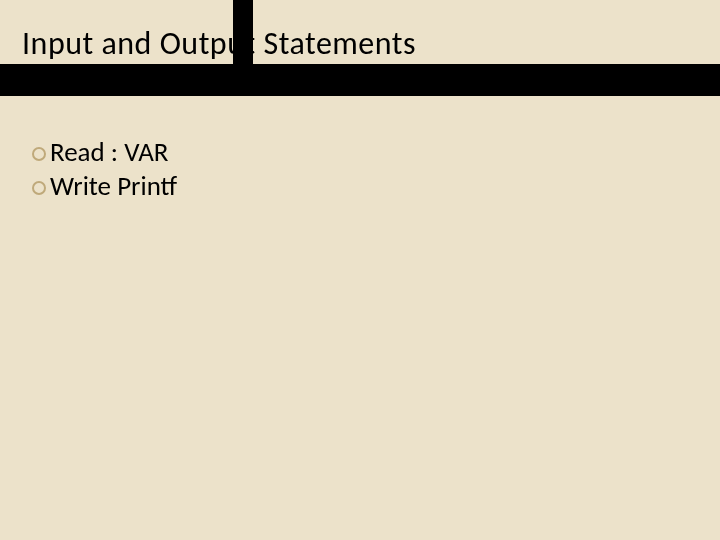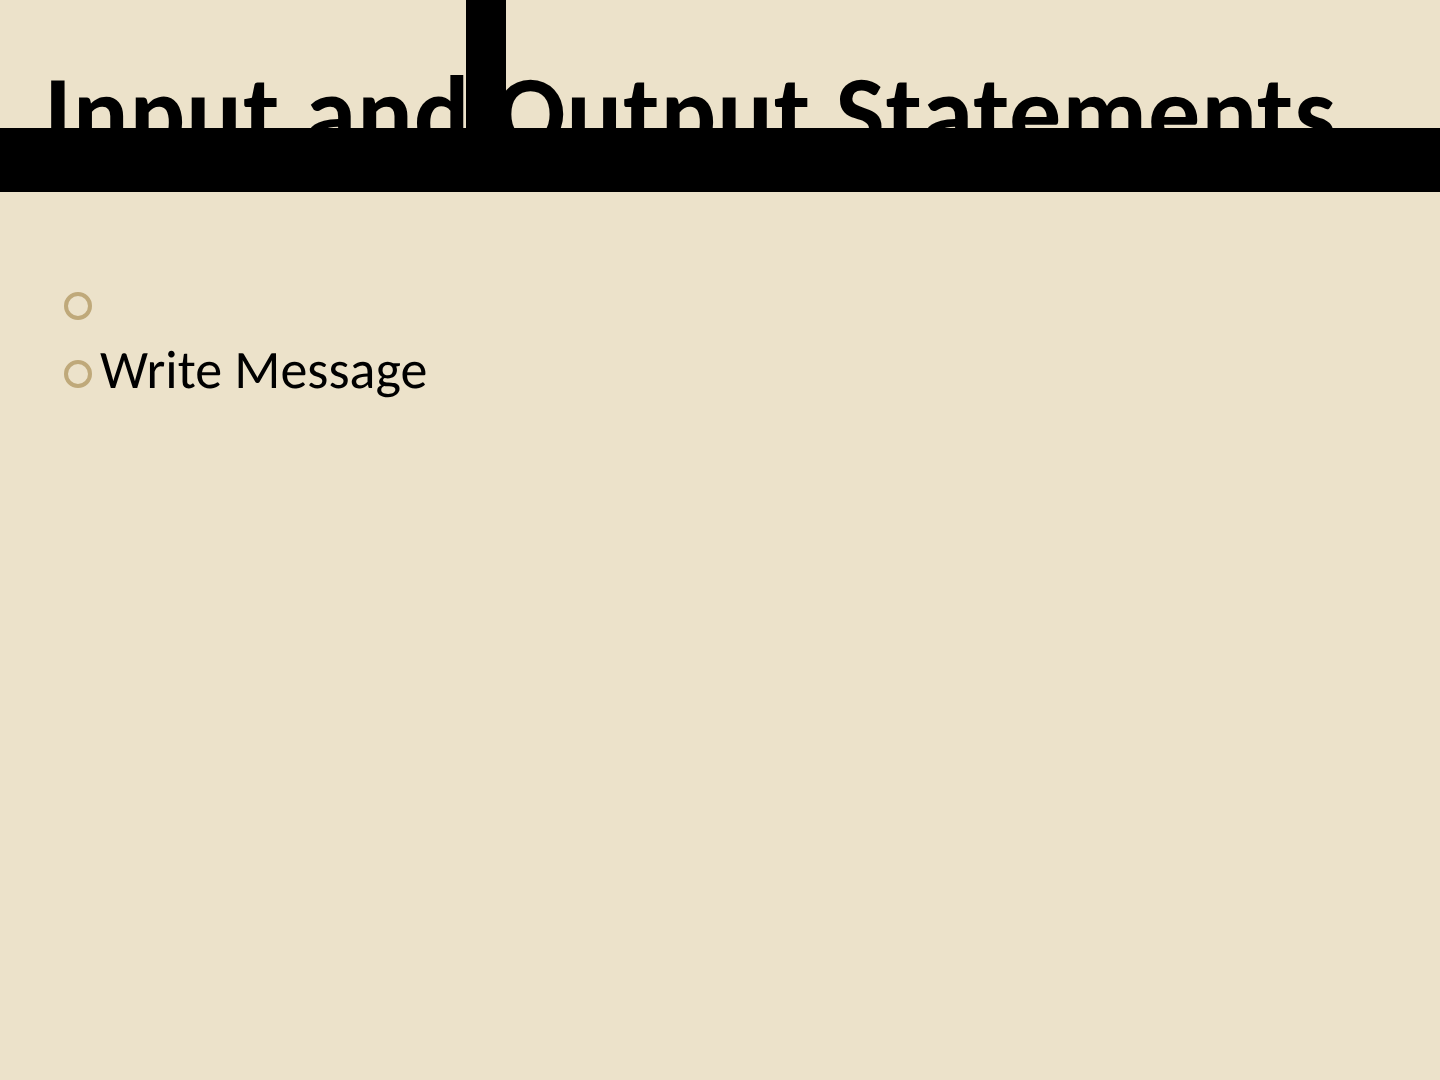--- a/index.html
+++ b/index.html
@@ -19,22 +19,22 @@
   .title-strip {
     position: absolute;
     top: 0; left: 0; width: 720px; height: 64px;
     background: #ece2ca;
     overflow: visible;
   }
   .title-text {
     position: absolute;
     left: 22px;
     top: 24px;
-    font-size: 52px;
-    font-weight: 700;
+    font-size: 32px;
+    font-weight: 400;
     letter-spacing: 0.5px;
     color: #000;
     white-space: nowrap;
     z-index: 3;
   }
   
   .v-strip {
     position: absolute;
     top: 0; height: 96px;
     left: 233px; width: 20px;
@@ -67,18 +67,18 @@
 <body>
 
 <div class="bar-top">
   <div class="title-strip"></div>
   <div class="v-strip"></div>
   <div class="title-text">Input  and  Output  Statements</div>
 </div>
 
 <div class="content">
   <div class="row">
-    <span class="bullet"></span>
+    <span class="bullet"></span><span>Read : VAR</span>
   </div>
   <div class="row">
-    <span class="bullet"></span><span>Write Message</span>
+    <span class="bullet"></span><span>Write Printf</span>
   </div>
 </div>
 
 </body></html>

